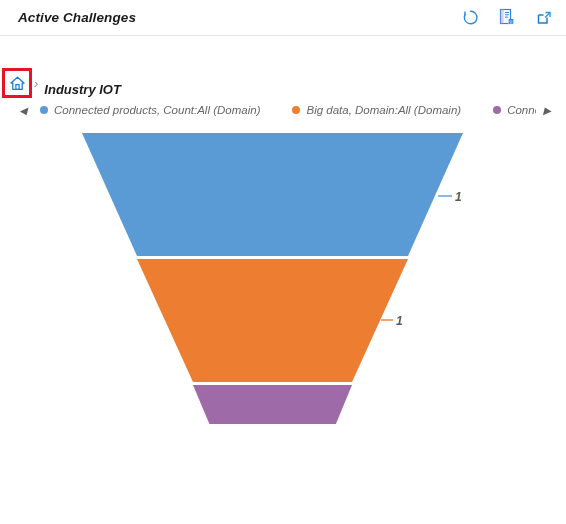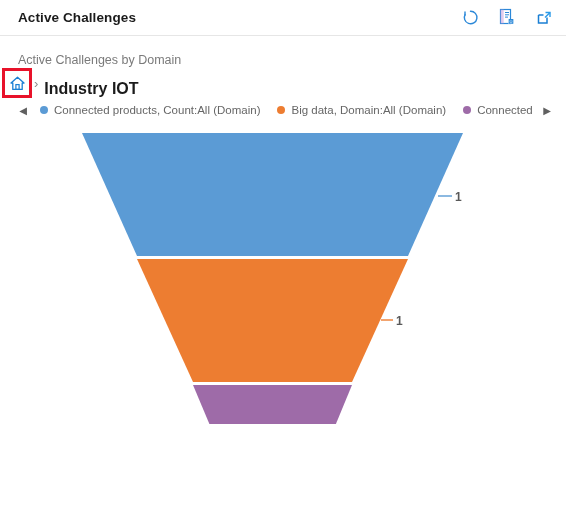--- a/index.html
+++ b/index.html
@@ -10,20 +10,21 @@
   body {
     font-family: "Liberation Sans", sans-serif;
     -webkit-font-smoothing: antialiased;
   }
   #app {
     position: relative;
     width: 566px;
     height: 424px;
     background: #ffffff;
     overflow: hidden;
+    font-style: italic;
   }
 
   
   .header {
     position: absolute;
     left: 0; top: 0;
     width: 566px;
     height: 36px;
     border-bottom: 1px solid #e6e6e6;
     box-sizing: border-box;
@@ -83,21 +84,21 @@
     justify-content: center;
     cursor: pointer;
   }
   .crumb-sep {
     color: #8a8a8a;
     font-size: 13px;
     margin: 0 6px 0 4px;
     line-height: 1;
   }
   .crumb-label {
-    font-size: 16px;
+    font-size: 13px;
     font-weight: bold;
     color: #1b1b1b;
     white-space: nowrap;
     margin-top: 12px;
   }
   
   .annotation-box {
     position: absolute;
     left: 2px;
     top: 68px;
@@ -127,21 +128,21 @@
     color: #606060;
     font-size: 10px;
     cursor: pointer;
     flex: 0 0 auto;
   }
   .legend-arrow.left { margin-left: 12px; }
   .legend-arrow.right { margin-left: auto; margin-right: 8px; }
   .legend-items {
     display: flex;
     align-items: flex-end;
-    gap: 17px;
+    gap: 32px;
     overflow: hidden;
     white-space: nowrap;
     margin-left: 6px;
   }
   .legend-item {
     display: flex;
     align-items: center;
     gap: 6px;
     cursor: pointer;
   }
@@ -208,21 +209,20 @@
         <svg width="17" height="17" viewBox="0 0 17 17" aria-hidden="true">
           <path d="M2.5 6 L2.5 14 L11 14 L11 8.5" fill="none" stroke="#1a7fd4" stroke-width="1.5"></path>
           <path d="M2.5 6 L7.5 6" fill="none" stroke="#1a7fd4" stroke-width="1.5"></path>
           <path d="M9.5 3.5 L14 3.5 L14 8" fill="none" stroke="#2b9ae8" stroke-width="1.4"></path>
           <path d="M14 3.5 L9 8.5" fill="none" stroke="#2b9ae8" stroke-width="1.4"></path>
         </svg>
       </button>
     </div>
   </div>
 
-  <div class="subtitle">Active Challenges by Domain</div>
 
   <div class="breadcrumb">
     <div class="crumb-home" title="Home">
       <svg width="17" height="17" viewBox="0 0 17 17" aria-hidden="true">
         <path d="M8.5 2.2 L15 8 L13.2 8 L13.2 14.4 L3.8 14.4 L3.8 8 L2 8 Z" fill="none" stroke="#1a7fd4" stroke-width="1.3" stroke-linejoin="round"></path>
         <rect x="6.9" y="9.6" width="3.2" height="4.8" fill="none" stroke="#1a7fd4" stroke-width="1.2"></rect>
       </svg>
     </div>
     <span class="crumb-sep">›</span>
     <span class="crumb-label">Industry IOT</span>

